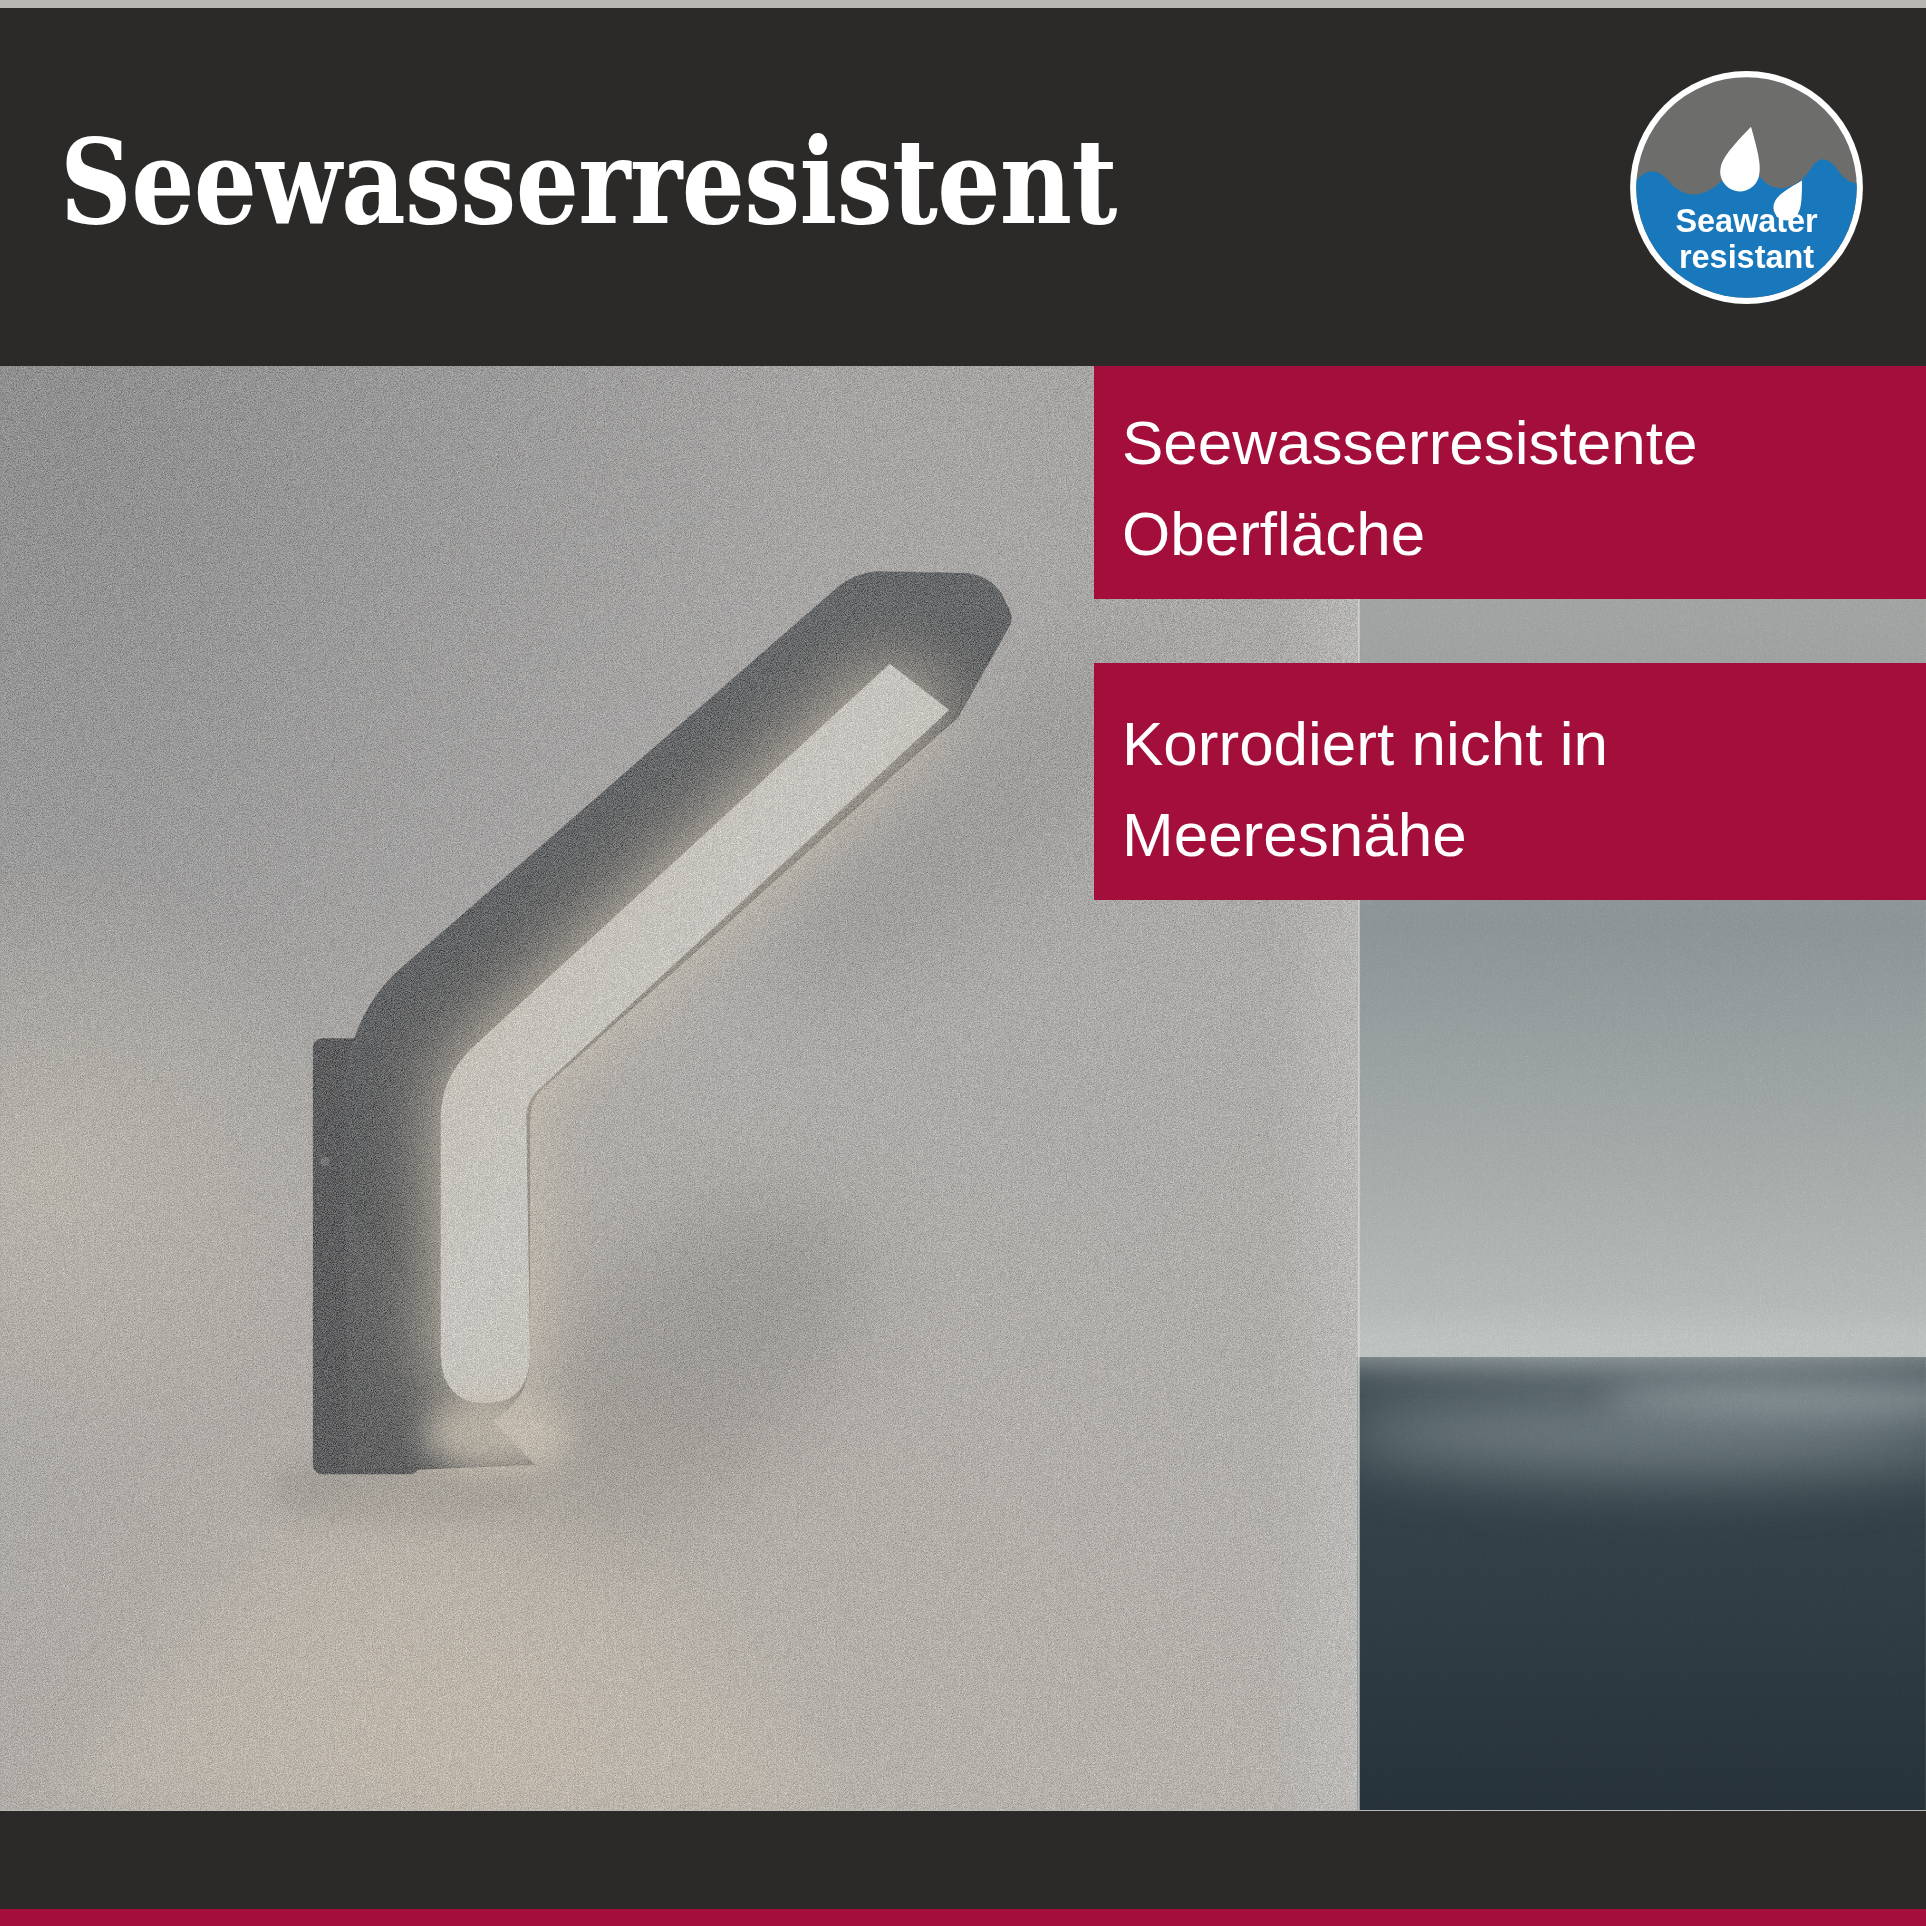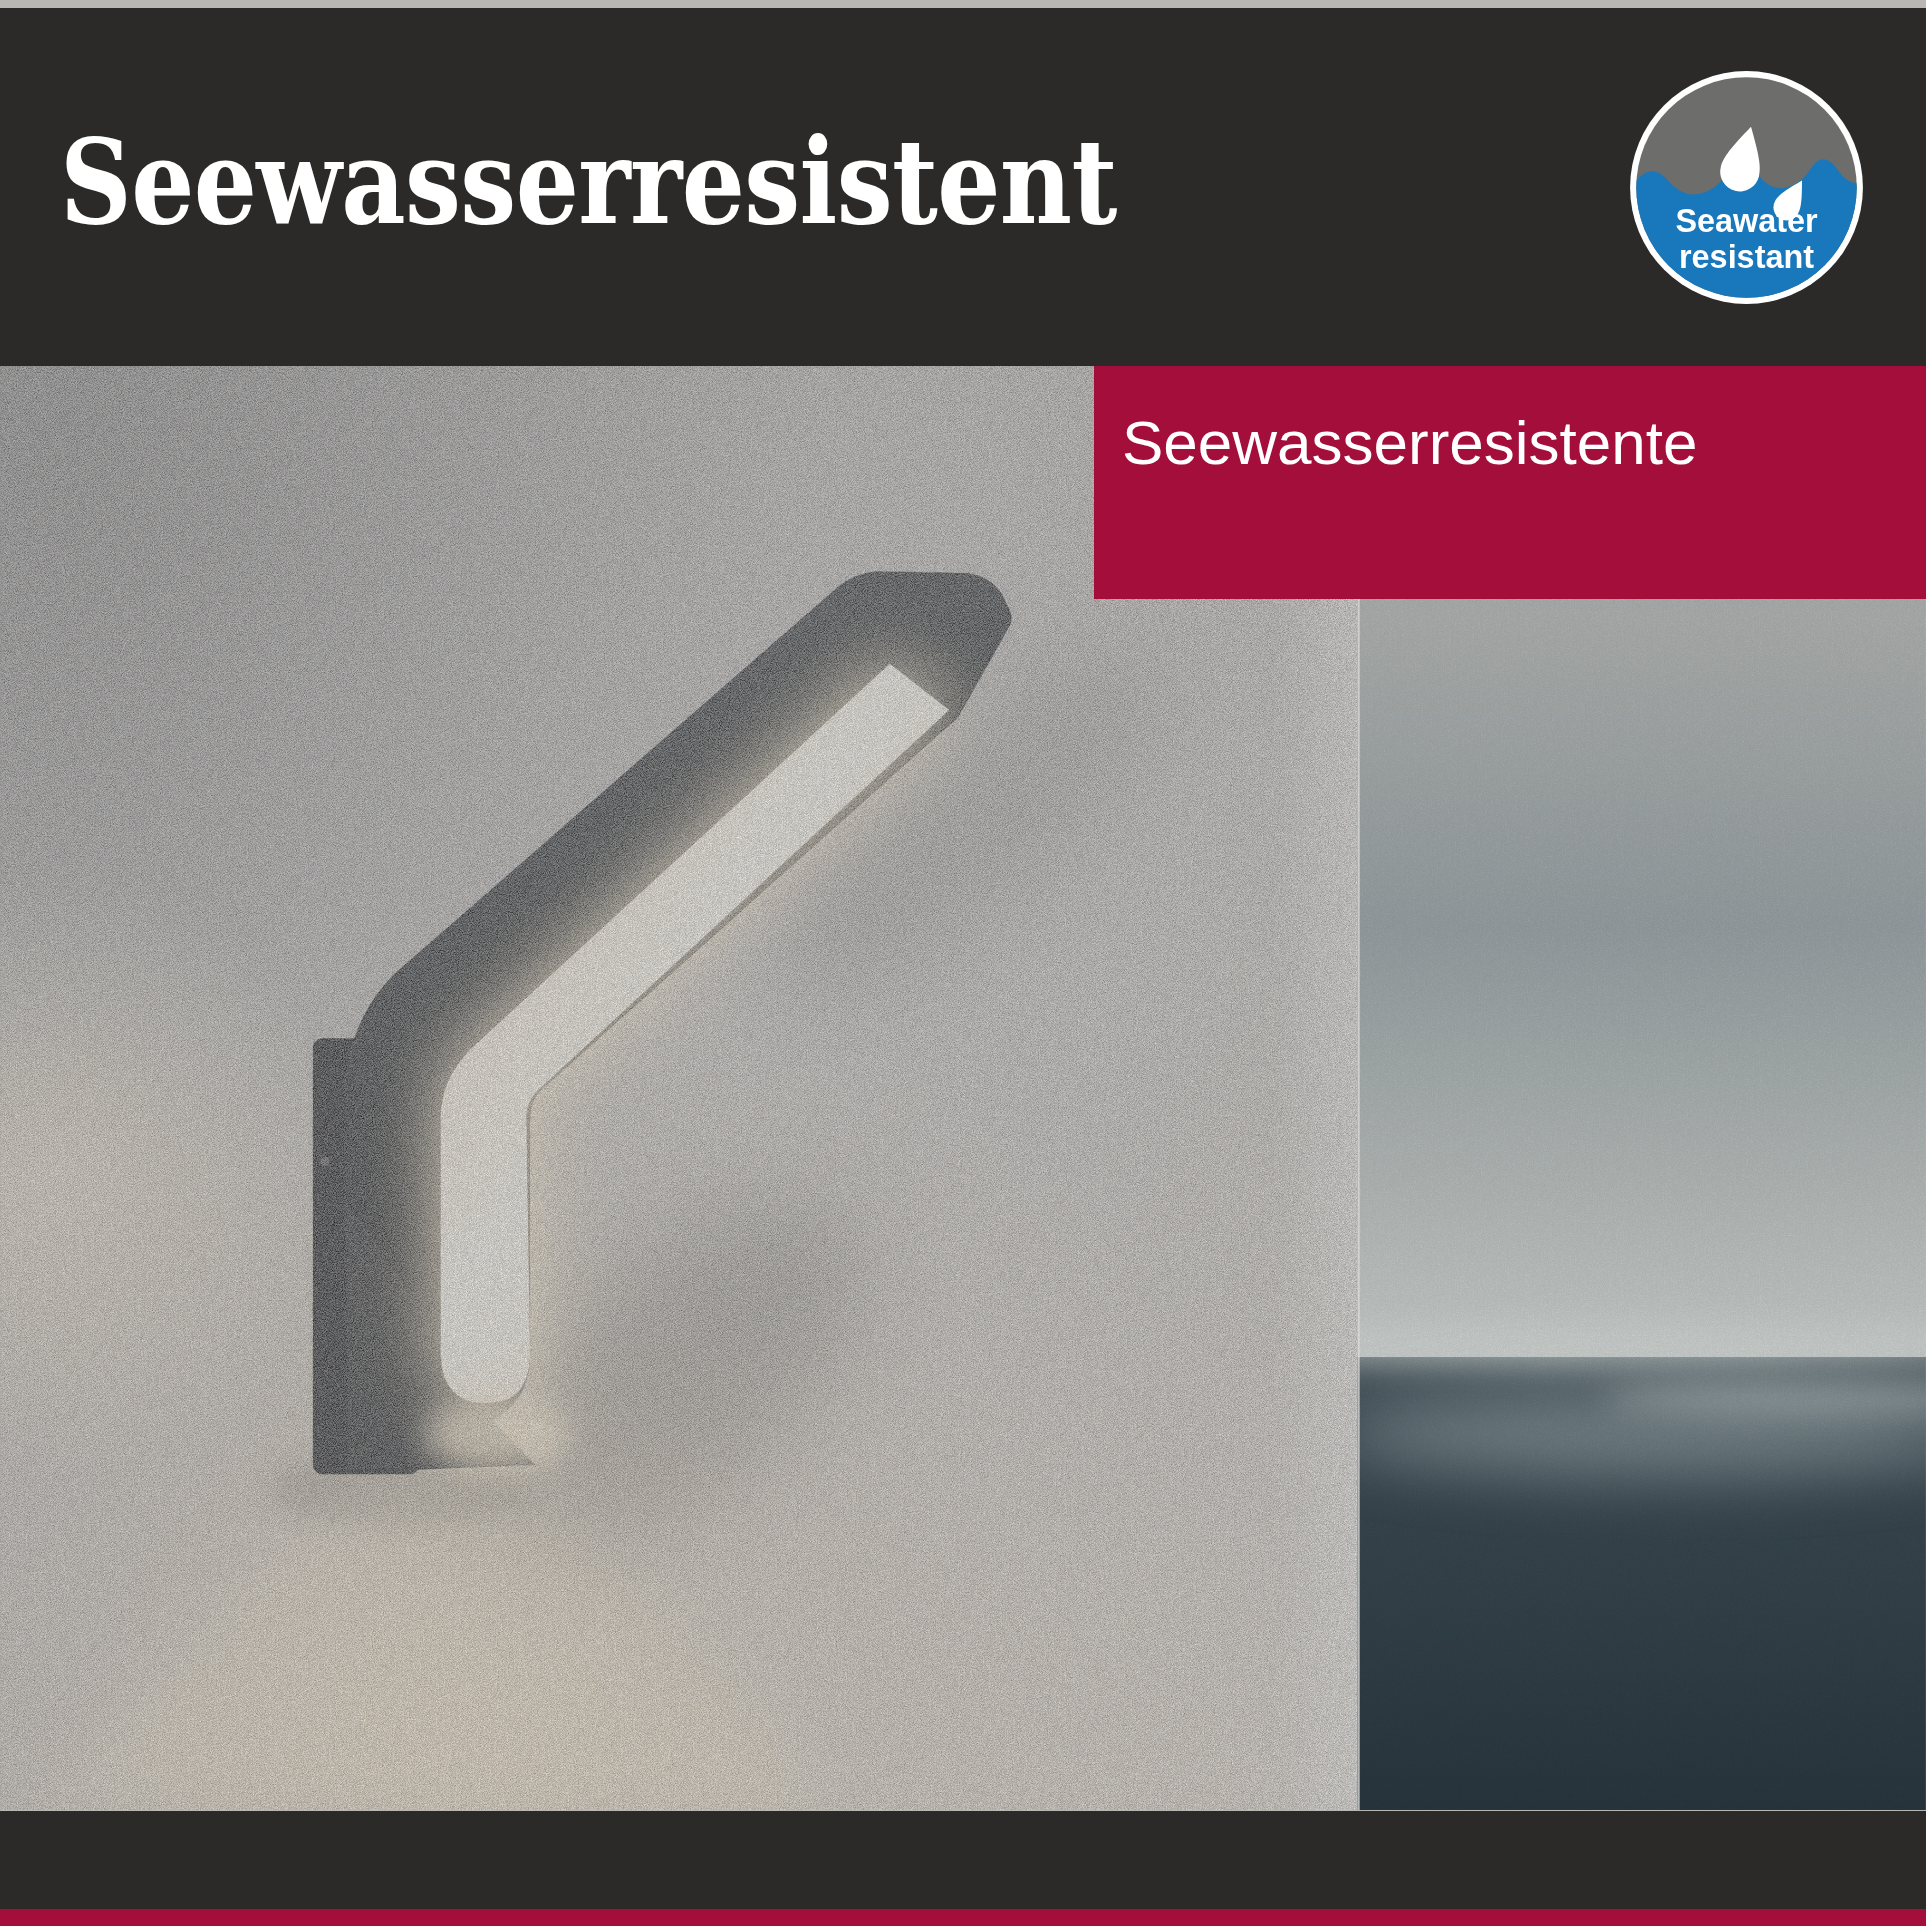--- a/index.html
+++ b/index.html
@@ -246,20 +246,27 @@
         <path fill="#ffffff" transform="translate(212,172) rotate(30)" d="M 0 -30 C 12 -9 17 1 17 10 A 17 17 0 1 1 -17 10 C -17 1 -12 -9 0 -30 Z"></path>
       </g>
     </g>
     <text class="badge-label" x="155" y="213">Seawater</text>
     <text class="badge-label" x="155" y="260">resistant</text>
   </svg>
 
   <div class="banner b1">
     <div class="banner-text">
       <div>Seewasserresistente</div>
+      <div>Oberfläche</div>
     </div>
   </div>
+  <div class="banner b2">
+    <div class="banner-text">
+      <div>Korrodiert nicht in</div>
+      <div>Meeresnähe</div>
+    </div>
+  </div>
 
   <div class="footer-dark"></div>
   <div class="footer-red"></div>
 
 </div>
 
 
 </body></html>

